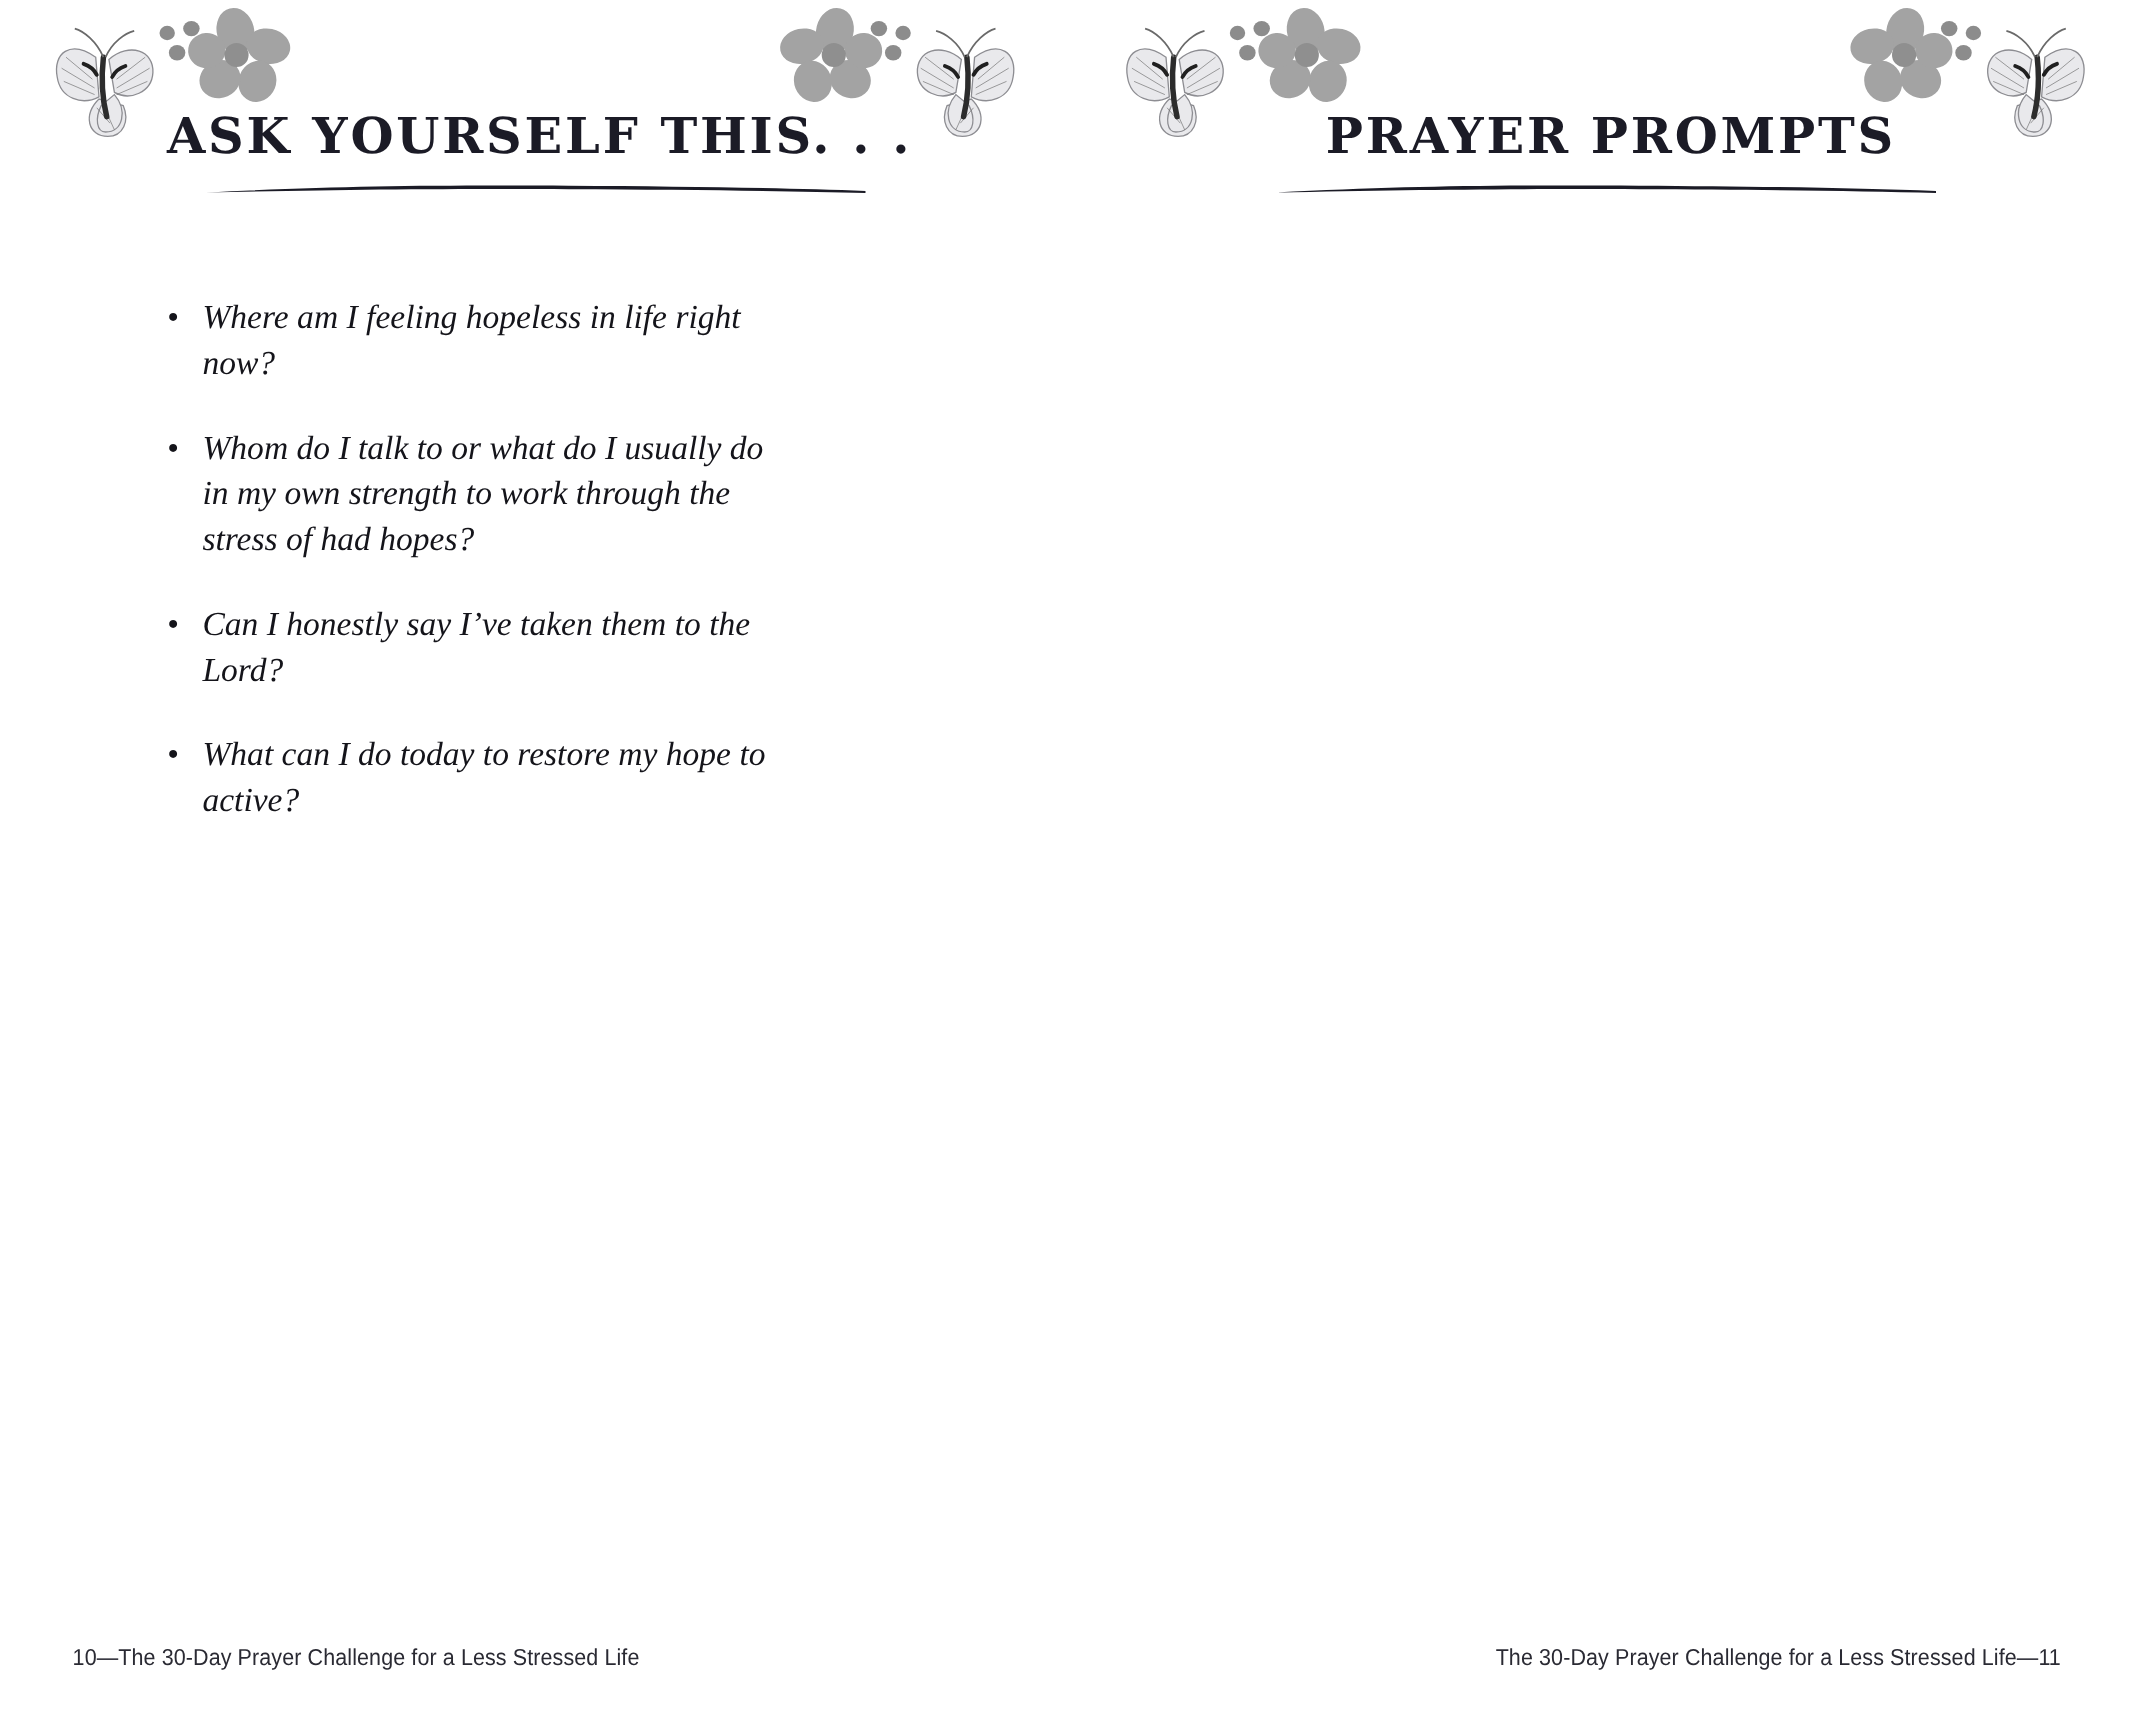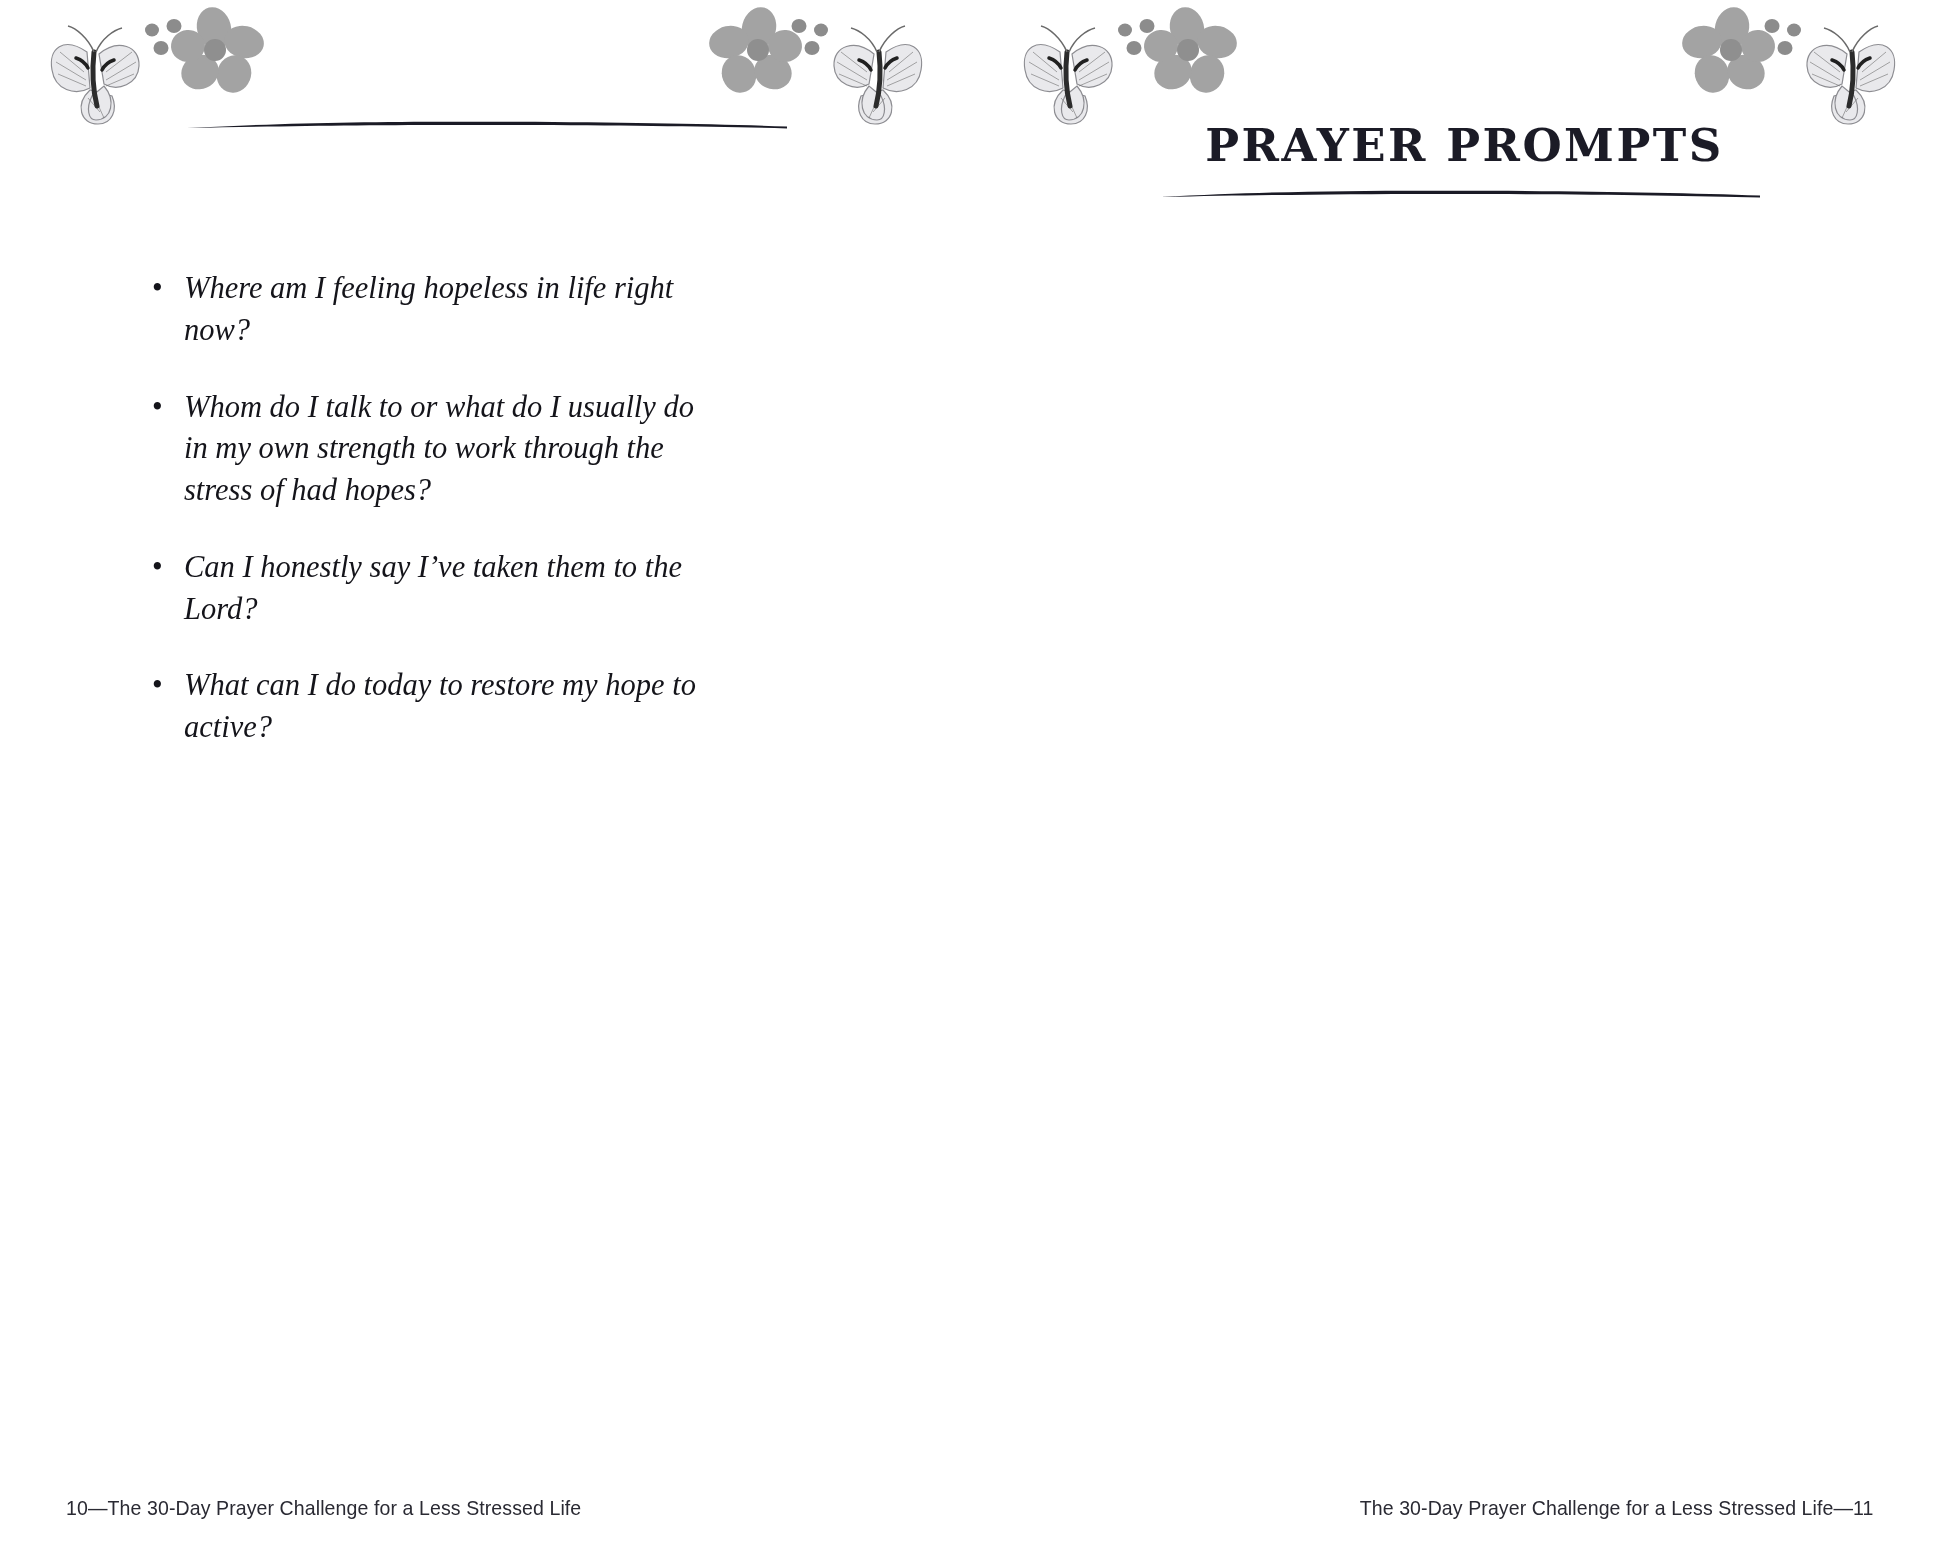--- a/index.html
+++ b/index.html
@@ -27,21 +27,21 @@
     font-family:"DejaVu Serif", serif;
     font-weight:700;
     font-size:45px;
     letter-spacing:2.5px;
     color:#1b1b26;
     text-align:center;
     line-height:1.05;
     white-space:nowrap;
   }
   .page.left .page-heading  { padding-left:8px; }
-  .page.right .page-heading { padding-left:10px;margin-top:22px; }
+  .page.right .page-heading { padding-left:10px; }
 
   .rule-holder { margin-top:20px; display:flex; justify-content:center; }
   .rule-holder svg { display:block; }
 
   
   .ask-list {
     position:absolute;
     left:152px;
     top:268px;
     width:560px;
@@ -155,20 +155,21 @@
             <ellipse cx="192" cy="74" rx="17" ry="19" transform="rotate(22 192 74)"></ellipse>
             <ellipse cx="158" cy="72" rx="19" ry="17" transform="rotate(-24 158 72)"></ellipse>
             <ellipse cx="146" cy="46" rx="17" ry="16" transform="rotate(-4 146 46)"></ellipse>
           </g>
           <circle cx="173" cy="50" r="11" fill="#8f8f8f"></circle>
         </g>
       </svg>
     </div>
 
     <div class="head-wrap">
+      <div class="page-heading">ASK YOURSELF THIS. . .</div>
       <div class="rule-holder">
         <svg width="600" height="14" viewBox="0 0 600 14" xmlns="http://www.w3.org/2000/svg">
           <path d="M0 8 C120 2 200 1.2 330 1.8 C440 2.4 530 4 600 6.6 L600 8.4 C530 6.6 440 5.4 330 5 C200 4.6 120 5.6 0 8 Z" fill="#1b1b26"></path>
         </svg>
       </div>
     </div>
 
     <ul class="ask-list">
       <li>
         <span class="bullet">•</span>

